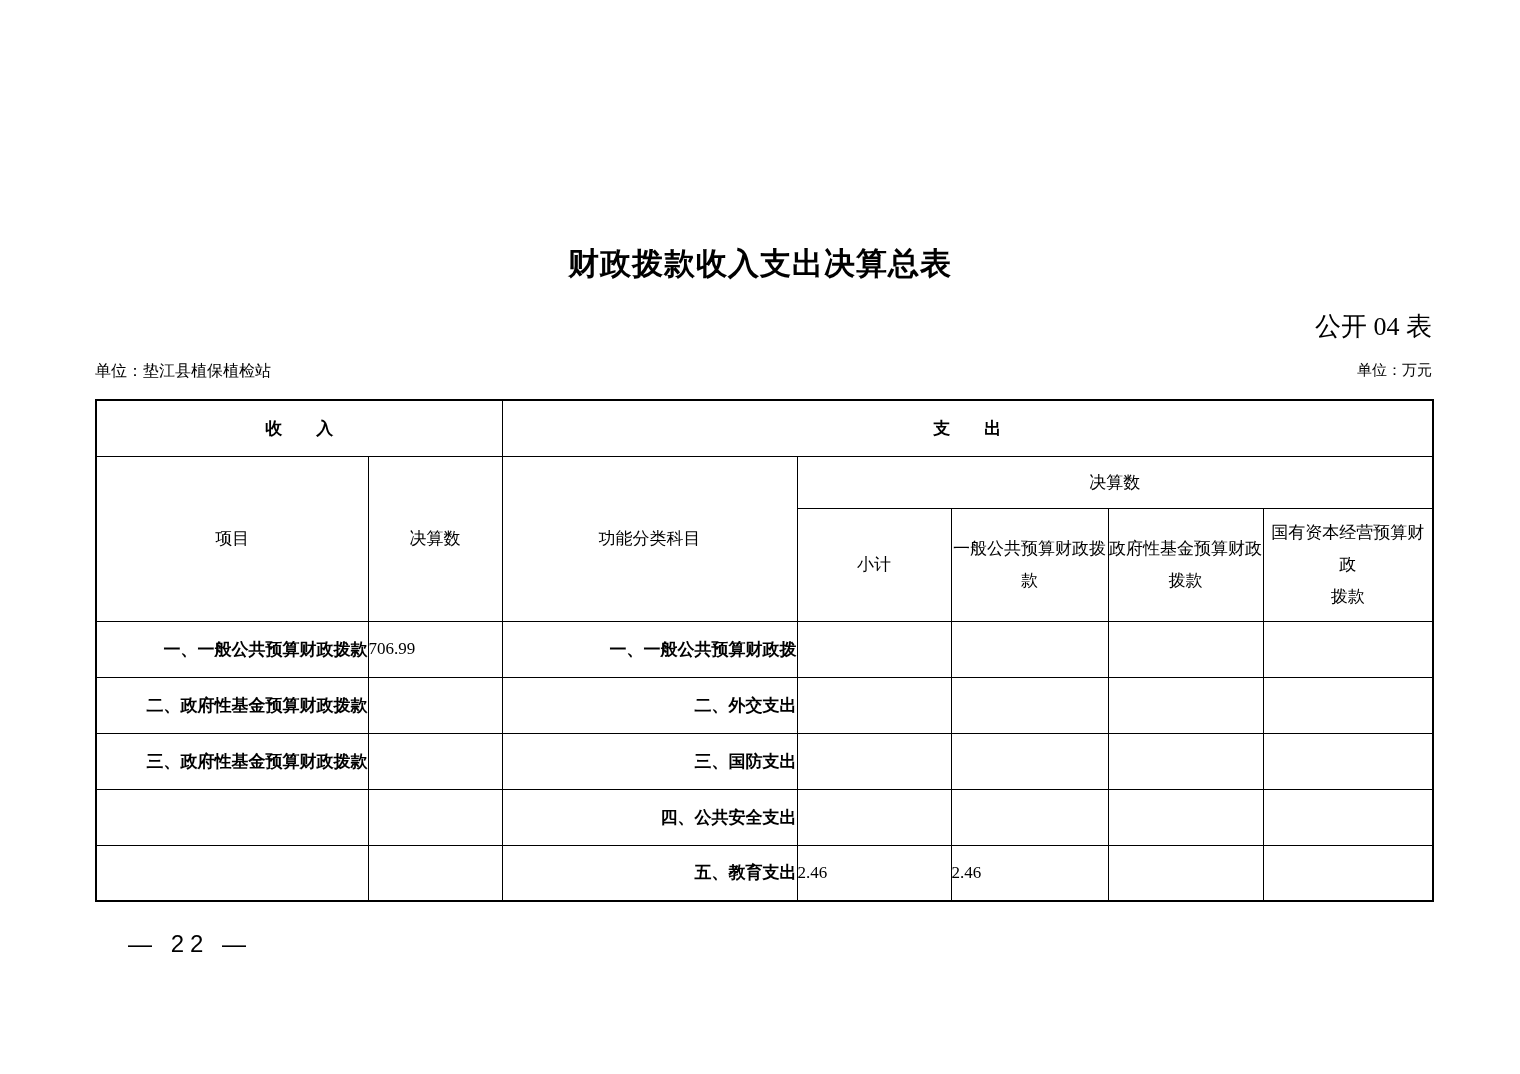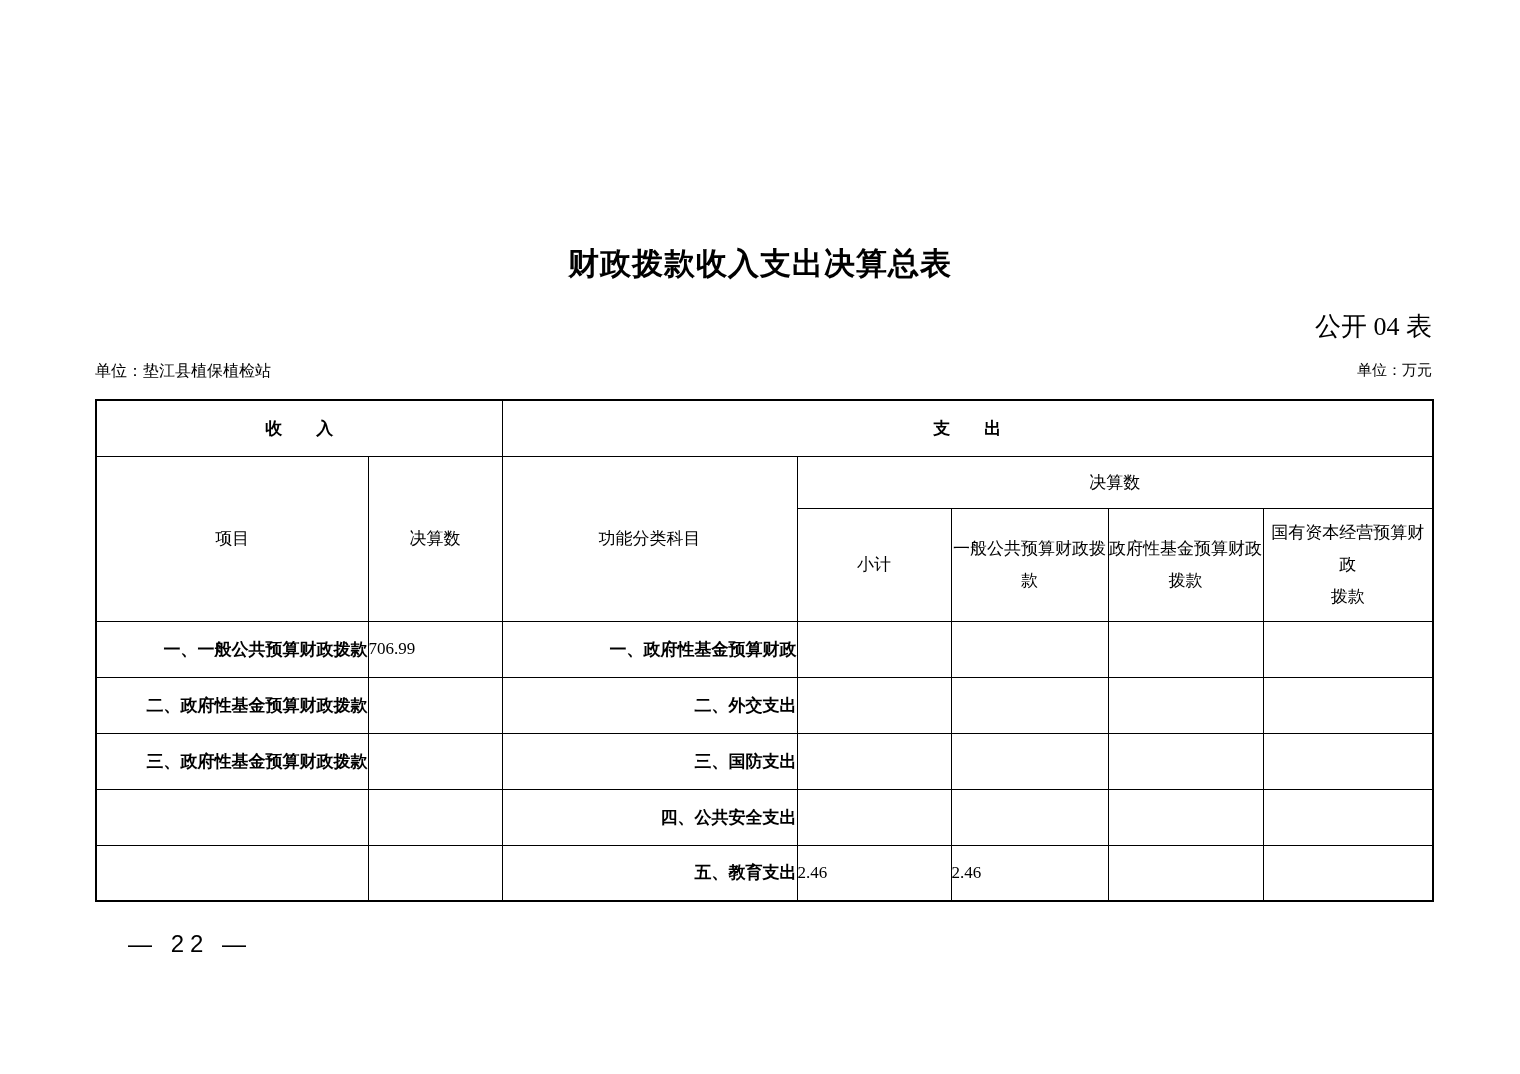--- a/index.html
+++ b/index.html
@@ -139,21 +139,21 @@
 款</td>
       <td class="hd wrap">政府性基金预算财政
 拨款</td>
       <td class="hd wrap">国有资本经营预算财政
 拨款</td>
     </tr>
 
     <tr class="r-data">
       <td class="lbl">一、一般公共预算财政拨款</td>
       <td class="num">706.99</td>
-      <td class="lbl">一、政府性基金预算财政</td>
+      <td class="lbl">一、一般公共预算财政拨</td>
       <td class="num"></td>
       <td class="num"></td>
       <td class="num"></td>
       <td class="num"></td>
     </tr>
 
     <tr class="r-data">
       <td class="lbl">二、政府性基金预算财政拨款</td>
       <td class="num"></td>
       <td class="lbl">二、外交支出</td>

